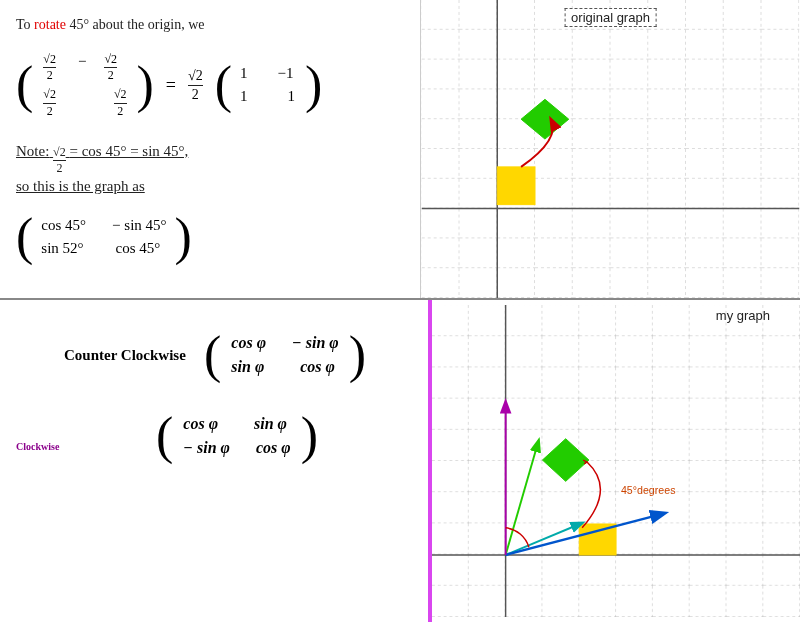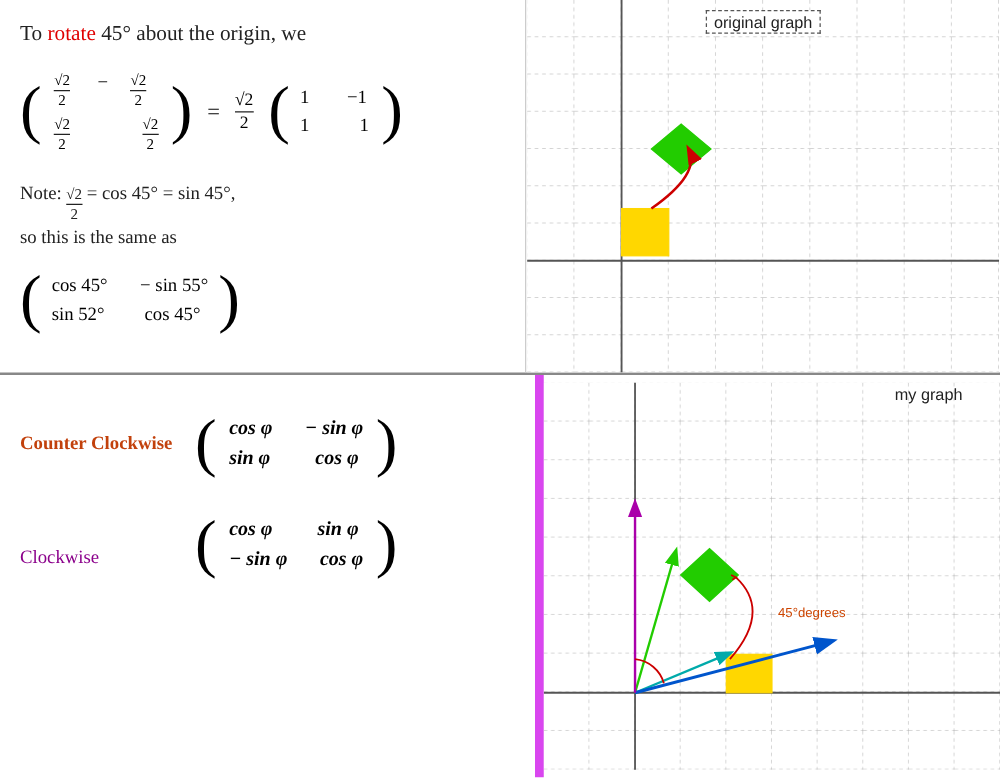--- a/index.html
+++ b/index.html
@@ -51,27 +51,27 @@
       width: 420px;
       padding: 12px 16px 10px 16px;
       display: flex;
       flex-direction: column;
       gap: 8px;
     }
 
     .bottom-right {
       width: 380px;
       position: relative;
-      border-left: 7px solid #d946ef;
+      border-left: 4px solid #d946ef;
       margin-left: 16px;
     }
 
     
     .intro-text {
-      font-size: 17px;
+      font-size: 14px;
       color: #222;
       line-height: 1.5;
     }
 
     .red { color: #e00000; }
 
     
     .math-block {
       font-size: 15px;
       display: flex;
@@ -103,40 +103,42 @@
     }
 
     .frac .num { border-bottom: 1px solid #222; padding-bottom: 1px; }
     .frac .den { padding-top: 1px; }
 
     .note-text {
       font-size: 15px;
       color: #222;
       line-height: 1.5;
       margin-top: 4px;
+      text-decoration: underline;
     }
 
     .matrix-label-row {
       display: flex;
       align-items: center;
       gap: 10px;
       margin: 6px 0;
     }
 
     .label-ccw {
-      color: #c2410c;
+      color: #000000;
       font-size: 15px;
       font-weight: bold;
       min-width: 130px;
+      margin-left: 48px;
     }
 
     .label-cw {
       color: #8B008B;
-      font-size: 15px;
-      font-weight: normal;
+      font-size: 10px;
+      font-weight: bold;
       min-width: 130px;
       margin-top: 20px;
     }
 
     
     .grid-canvas {
       width: 100%;
       height: 100%;
     }
 
@@ -234,29 +236,29 @@
 
       <div class="note-text">
         <span>Note:</span>
         <span style="display:inline-flex;align-items:center;gap:2px;">
           <span class="frac" style="font-size:12px;vertical-align:middle;">
             <span class="num">√2</span>
             <span class="den">2</span>
           </span>
         </span>
         <span> = cos 45° = sin 45°,</span><br>
-        <span>so this is the same as</span>
+        <span>so this is the graph as</span>
       </div>
 
       <div class="math-block">
         <span style="font-size:52px;font-weight:100;line-height:0.9;">(</span>
         <div class="matrix-inner">
           <div class="matrix-row">
             <span>cos 45°</span>
-            <span style="margin-left:8px;">− sin 55°</span>
+            <span style="margin-left:8px;">− sin 45°</span>
           </div>
           <div class="matrix-row">
             <span>sin 52°</span>
             <span style="margin-left:14px;">cos 45°</span>
           </div>
         </div>
         <span style="font-size:52px;font-weight:100;line-height:0.9;">)</span>
       </div>
 
     </div>

